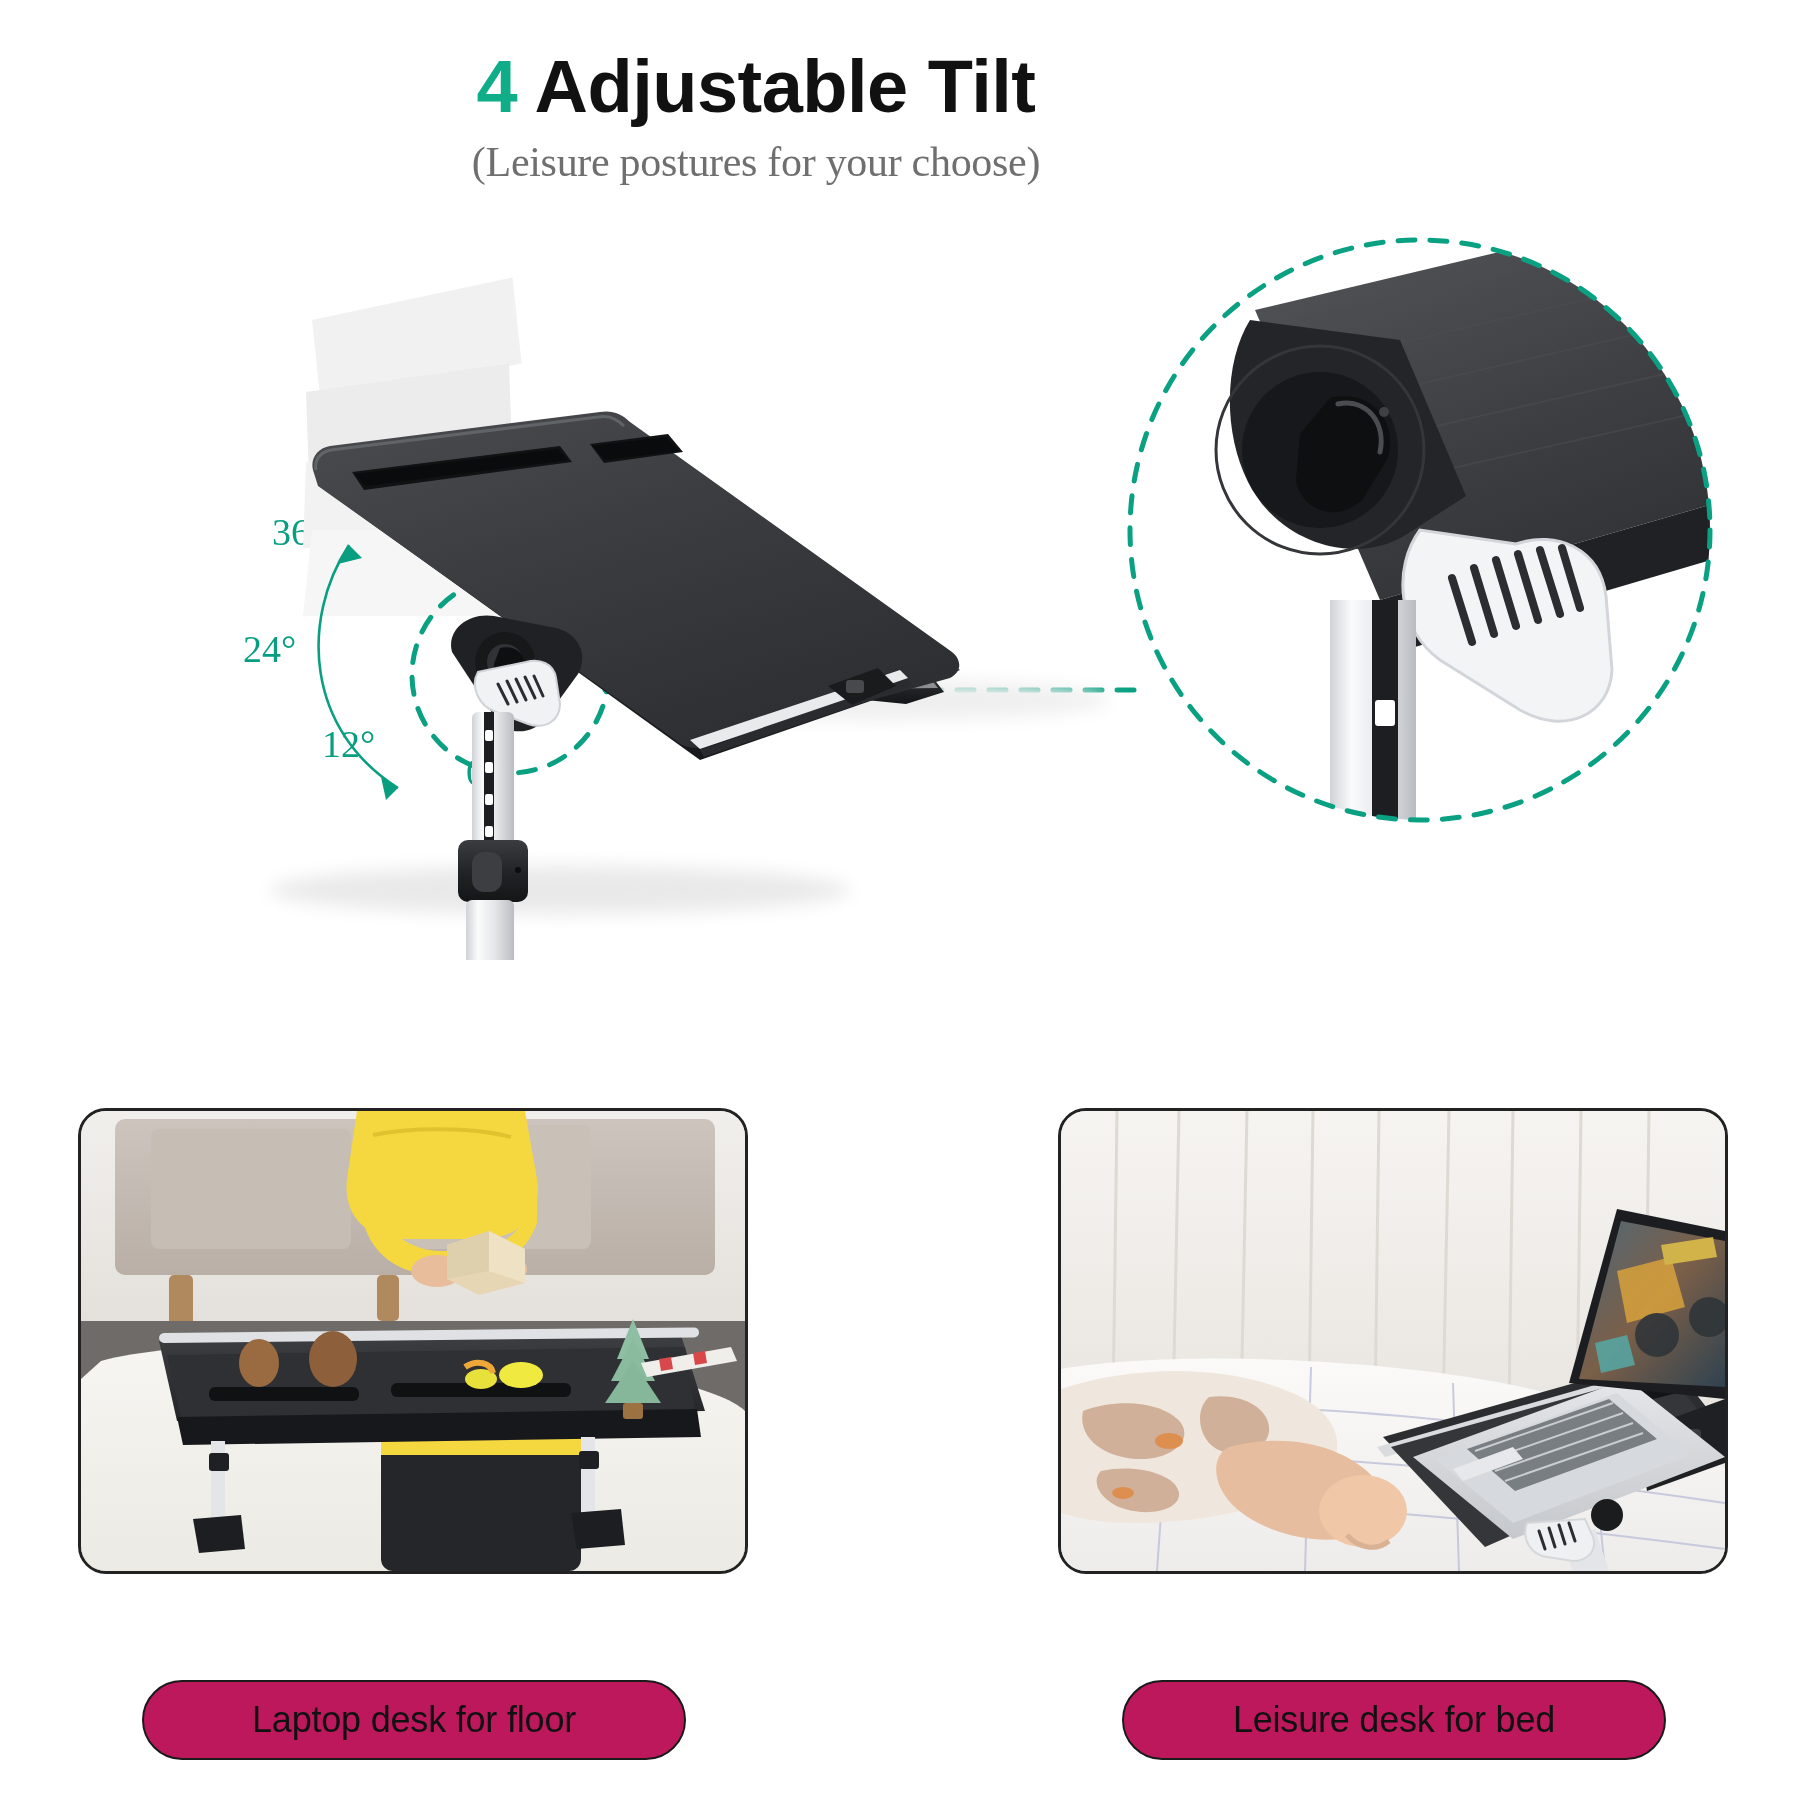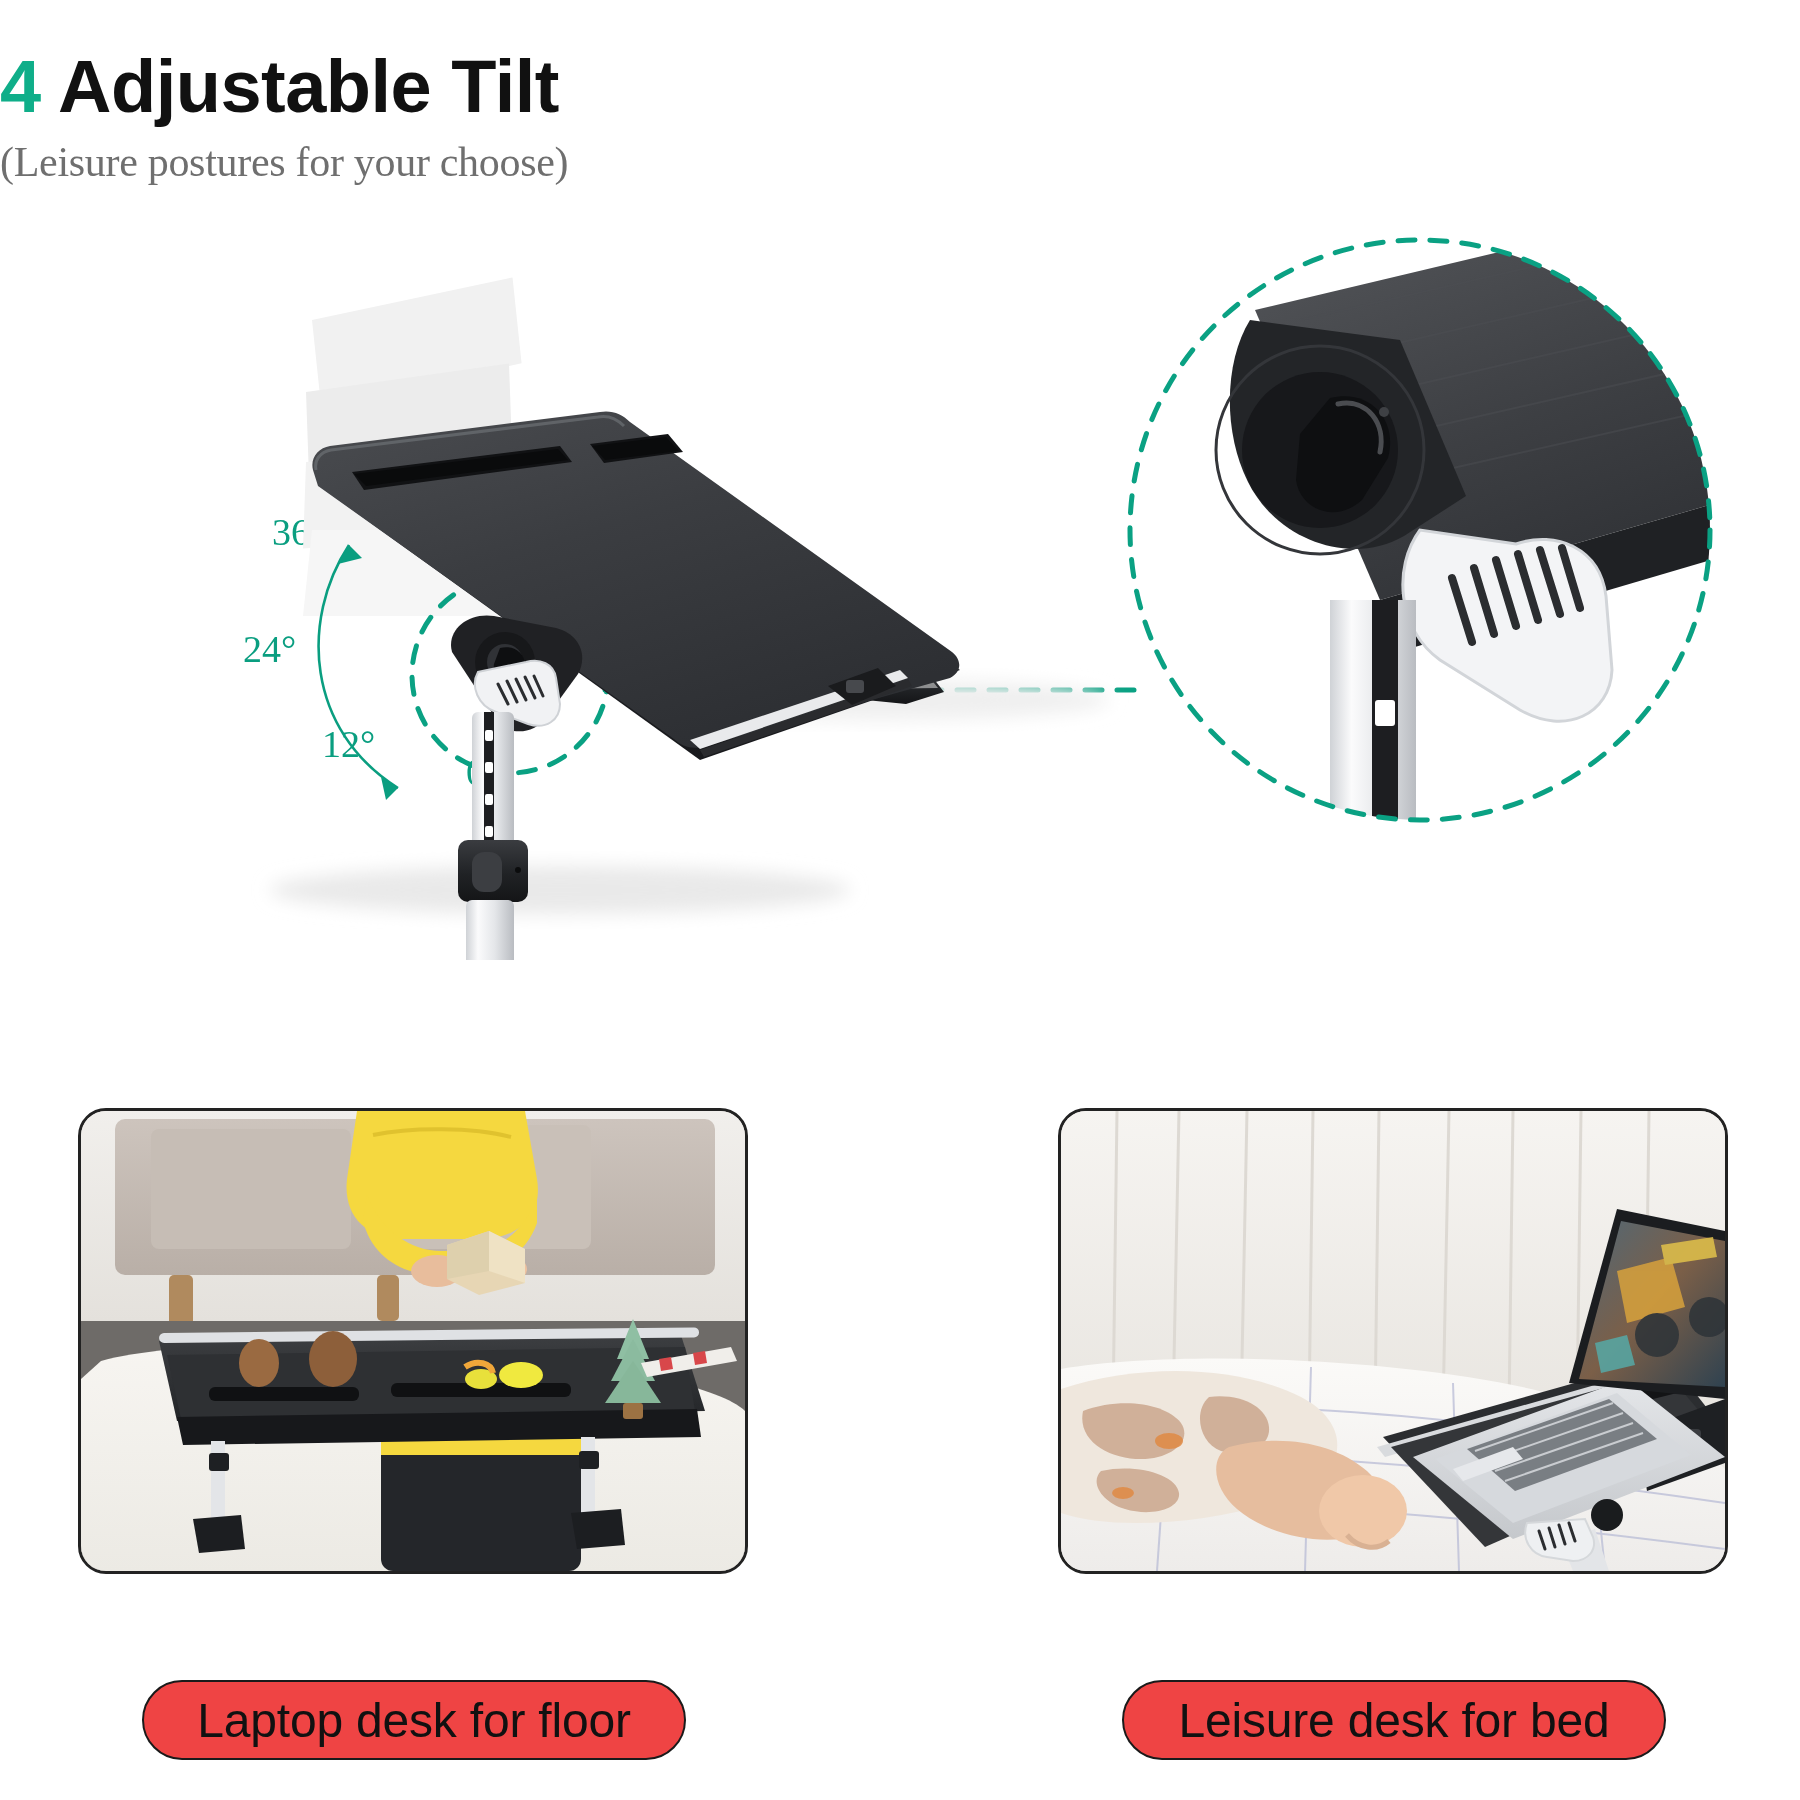--- a/index.html
+++ b/index.html
@@ -15,21 +15,21 @@
     font-family: "Liberation Sans", sans-serif;
     -webkit-font-smoothing: antialiased;
   }
 
   
   #header {
     position: absolute;
     top: 0; left: 0;
     width: 1512px;
     height: 210px;
-    text-align: left;
+    text-align: center;
   }
   #title {
     margin: 0;
     padding-top: 48px;
     font-size: 74px;
     font-weight: bold;
     letter-spacing: -0.5px;
     color: #111111;
     line-height: 1.05;
     white-space: nowrap;
@@ -86,25 +86,25 @@
   #photo-floor { left: 78px;  top: 1108px; width: 664px; height: 460px; }
   #photo-bed   { left: 1058px; top: 1108px; width: 664px; height: 460px; }
   .photo-inner { position: absolute; inset: 0; }
 
   
   .caption-pill {
     position: absolute;
     height: 76px;
     border: 2px solid #1a1a1a;
     border-radius: 40px;
-    background: #ef4444;
+    background: #be185d;
     display: flex;
     align-items: center;
     justify-content: center;
-    font-size: 48px;
+    font-size: 36px;
     color: #111111;
     letter-spacing: -0.2px;
     white-space: nowrap;
   }
   #cap-floor { left: 142px;  top: 1680px; width: 540px; }
   #cap-bed   { left: 1122px; top: 1680px; width: 540px; }
 </style>
 </head>
 <body>
 

